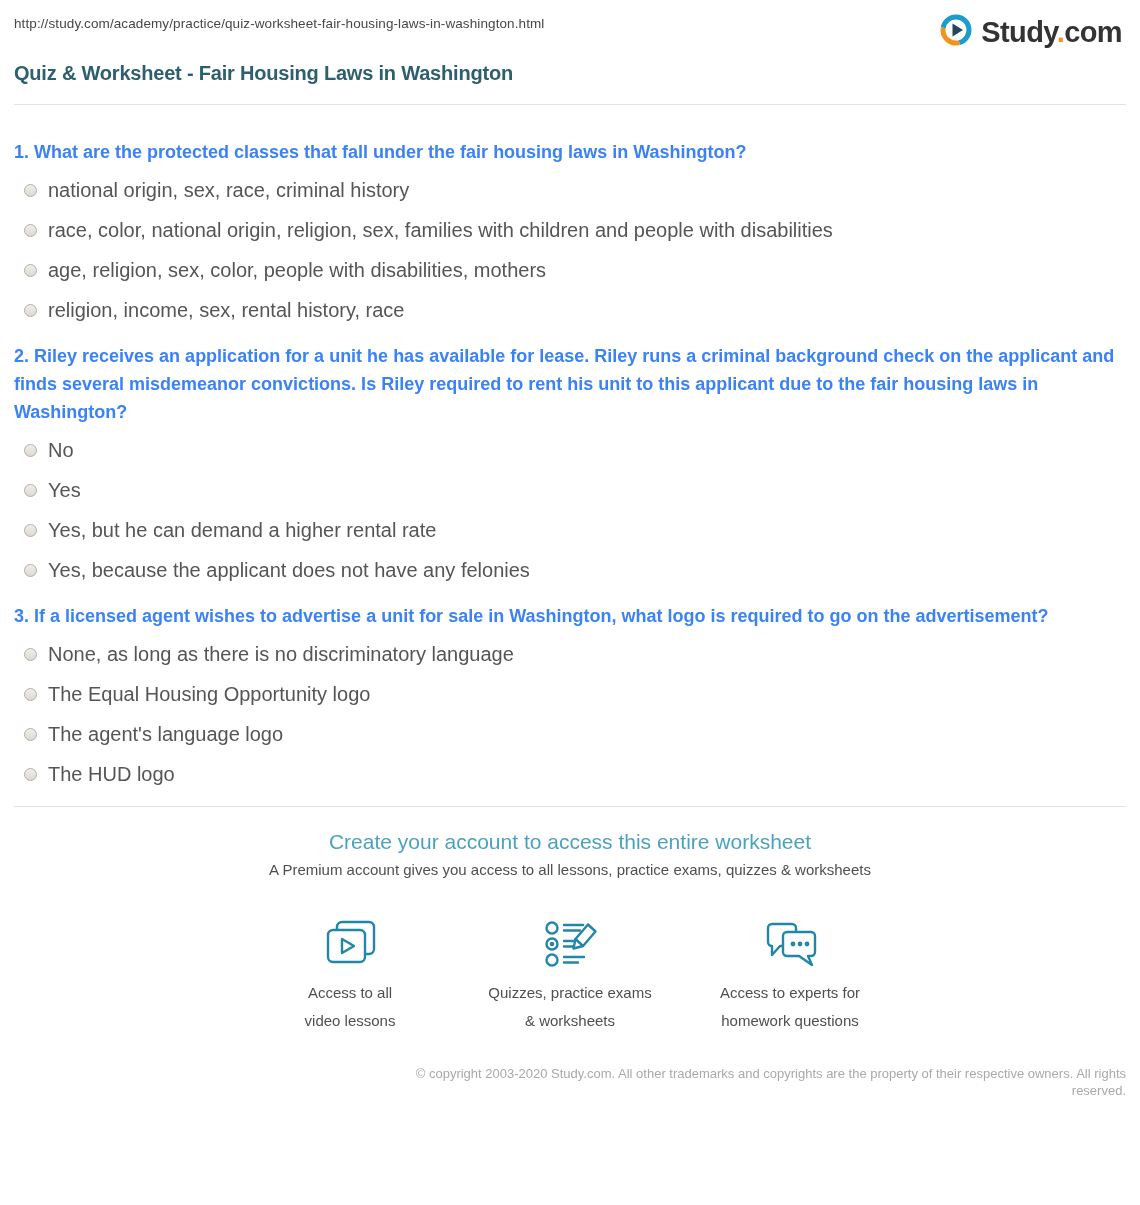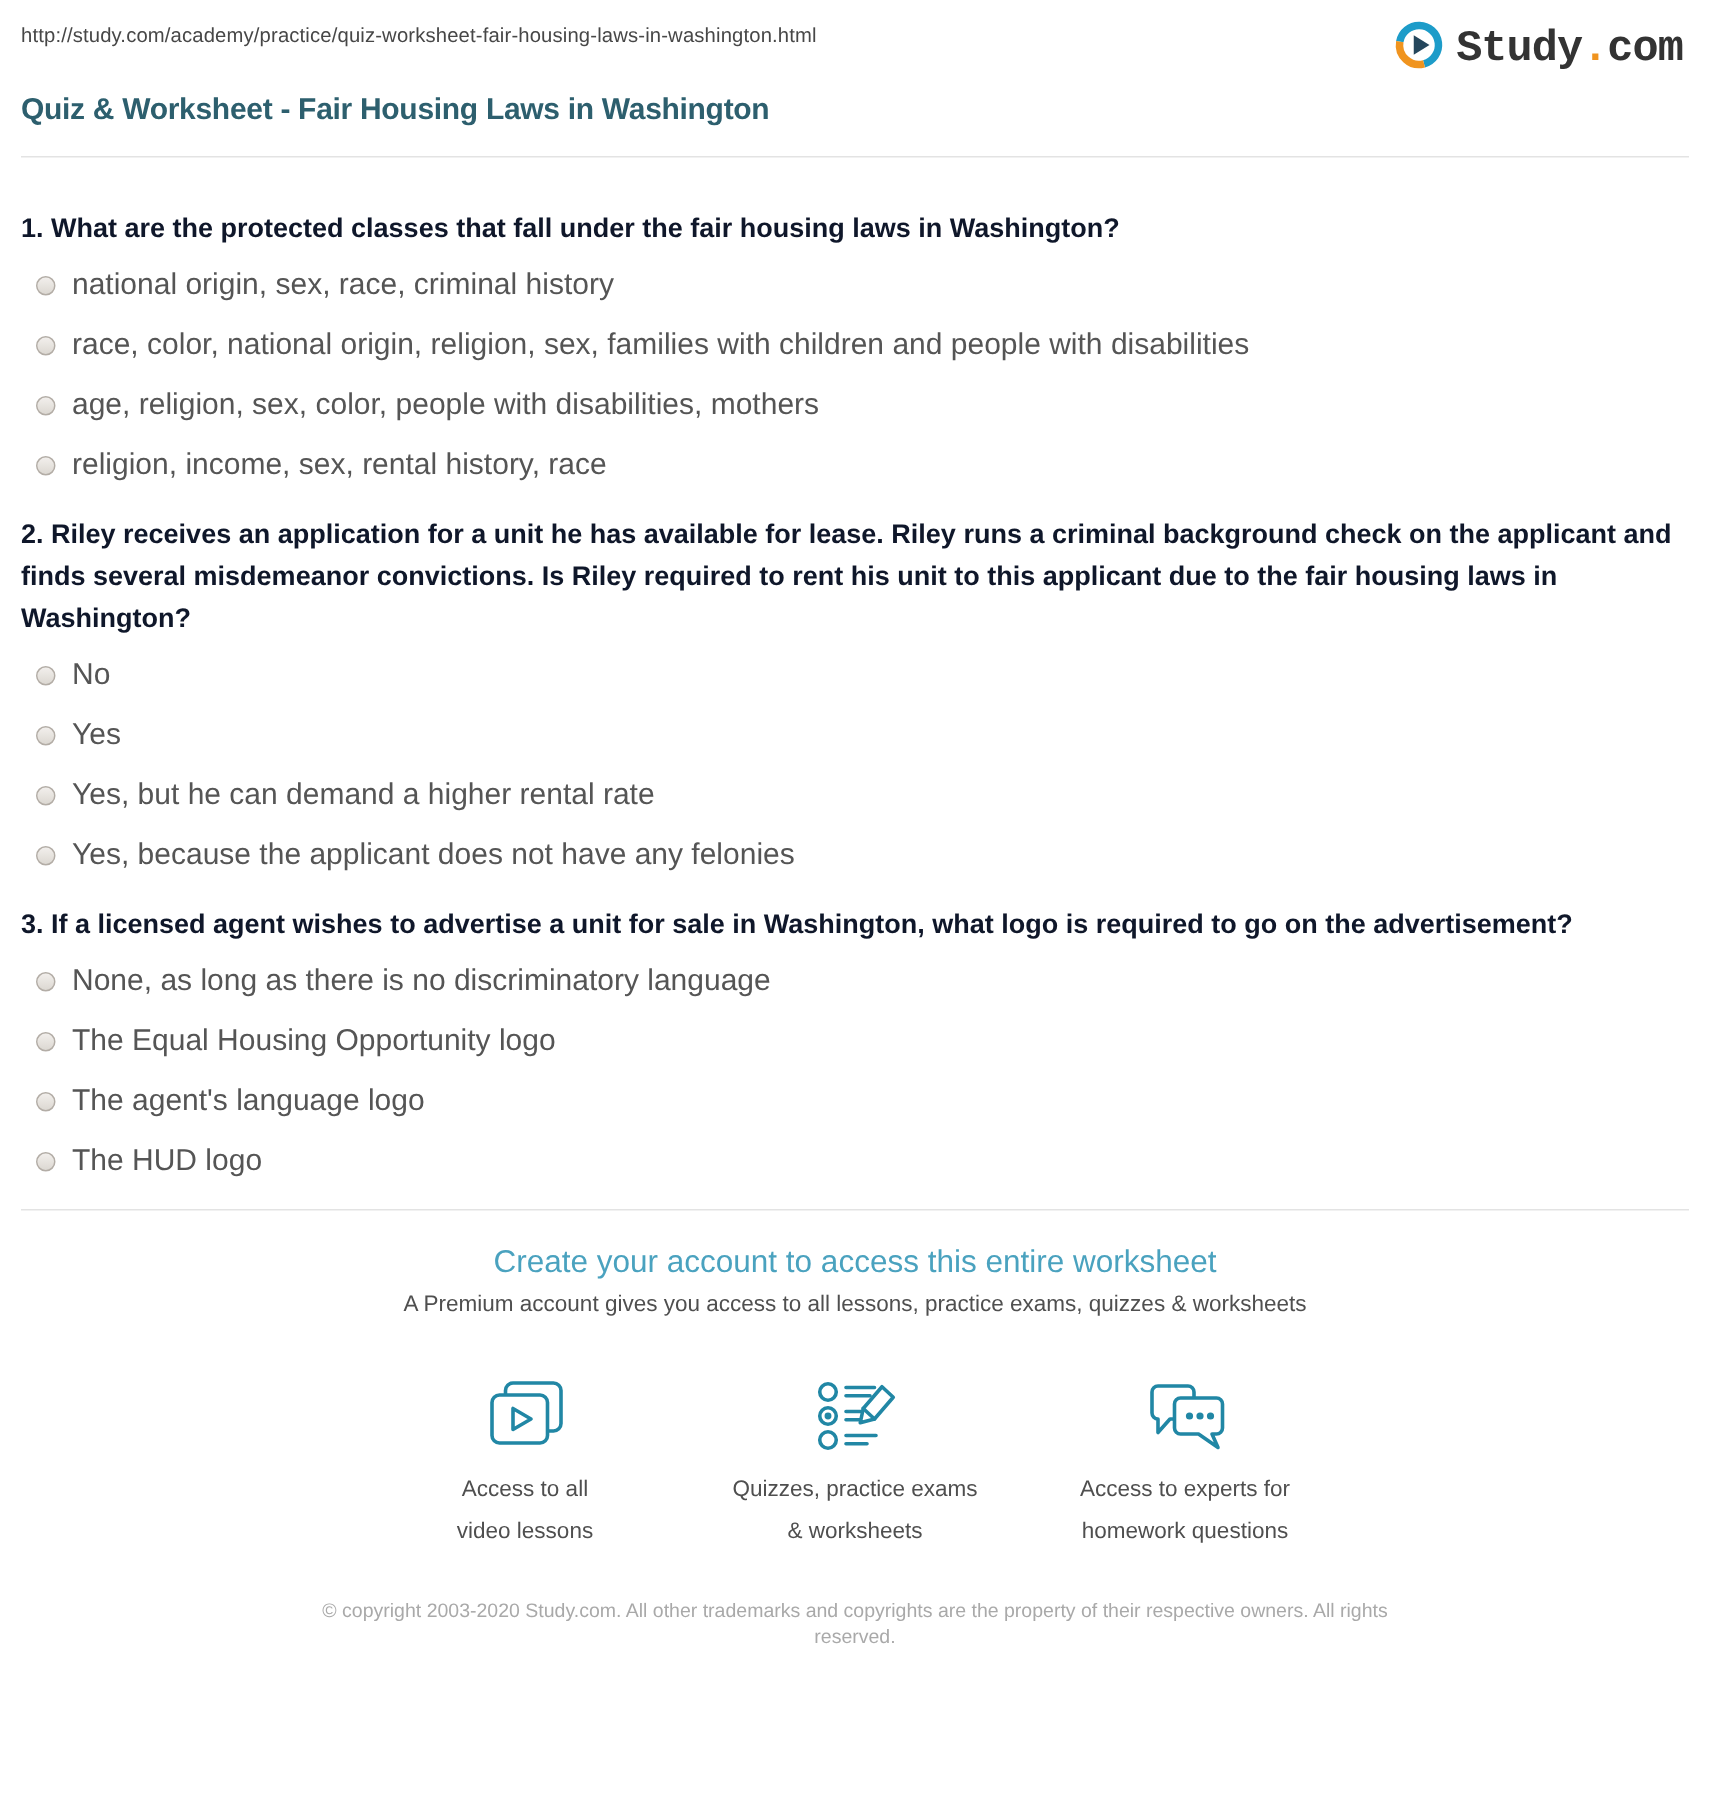--- a/index.html
+++ b/index.html
@@ -8,37 +8,37 @@
     width:1140px; height:1205px; overflow:hidden;
     font-family:"Liberation Sans", sans-serif;
     color:#555;
   }
   .page { width:1112px; margin:0 auto; padding-top:12px; }
 
   
   .header { display:flex; justify-content:space-between; align-items:flex-start; height:44px; }
   .url { font-size:13.5px; color:#474747; padding-top:4px; letter-spacing:0.1px; }
   .logo { display:flex; align-items:center; gap:7px; cursor:pointer; padding-right:4px; }
-  .logo-text { font-size:29px; font-weight:700; color:#333; letter-spacing:-0.6px;font-family:Liberation Mono, monospace; }
+  .logo-text { font-size:29px; font-weight:700; color:#333; letter-spacing:-0.6px; }
   .logo-dot { color:var(--logo-orange,#f0941f); }
   .arc { fill:none; stroke-width:5; }
   .arc-blue { stroke:var(--logo-blue,#1d9cc9); }
   .arc-orange { stroke:var(--logo-orange,#f0941f); }
   .logo-tri { fill:var(--logo-navy,#24465c); }
 
   
   .page-title {
     font-size:20px; line-height:34px; font-weight:700;
     color:var(--title-teal,#2d5f6e); letter-spacing:-0.2px;
   }
   .divider { border:none; border-top:1px solid #e3e3e3; margin-top:14px; }
 
   
   .question-text {
-    font-size:18px; line-height:28px; font-weight:700; color:#0f172a;
+    font-size:18px; line-height:28px; font-weight:700; color:#3b82f6;
   }
   .q1 { margin-top:33px; }
   .q-follow { margin-top:20px; }
   .options { margin-top:16px; }
   .option-row { display:flex; align-items:center; height:17px; margin-bottom:23px; cursor:pointer; }
   .radio {
     width:13px; height:13px; border-radius:50%;
     border:1px solid #b3ada6;
     background:linear-gradient(#f2efec,#dcd8d2);
     margin-left:10px; margin-right:11px; flex:none;
@@ -52,21 +52,21 @@
   .features { margin-top:32px; display:flex; justify-content:center; }
   .feature { width:220px; }
   .feature-icon { height:58px; display:flex; align-items:flex-end; justify-content:center; }
   .feature-label { margin-top:10px; font-size:15px; line-height:28px; color:#4f4f4f; white-space:pre-line; }
   .tealstroke { fill:none; stroke:var(--accent-teal,#2187a5); stroke-width:2.4; stroke-linejoin:round; stroke-linecap:round; }
   .tealfill { fill:var(--accent-teal,#2187a5); }
   .whiteface { fill:#fff; stroke:var(--accent-teal,#2187a5); stroke-width:2.4; stroke-linejoin:round; }
 
   
   .copyright {
-    margin-top:30px; text-align:center; font-size:13px; line-height:17px;
+    margin-top:30px; text-align:right; font-size:13px; line-height:17px;
     color:#a9a9a9; white-space:pre-line;
   }
 </style>
 </head>
 <body>
 
 <div class="page">
 
   <div class="header">
     <div class="url">http://study.com/academy/practice/quiz-worksheet-fair-housing-laws-in-washington.html</div>

